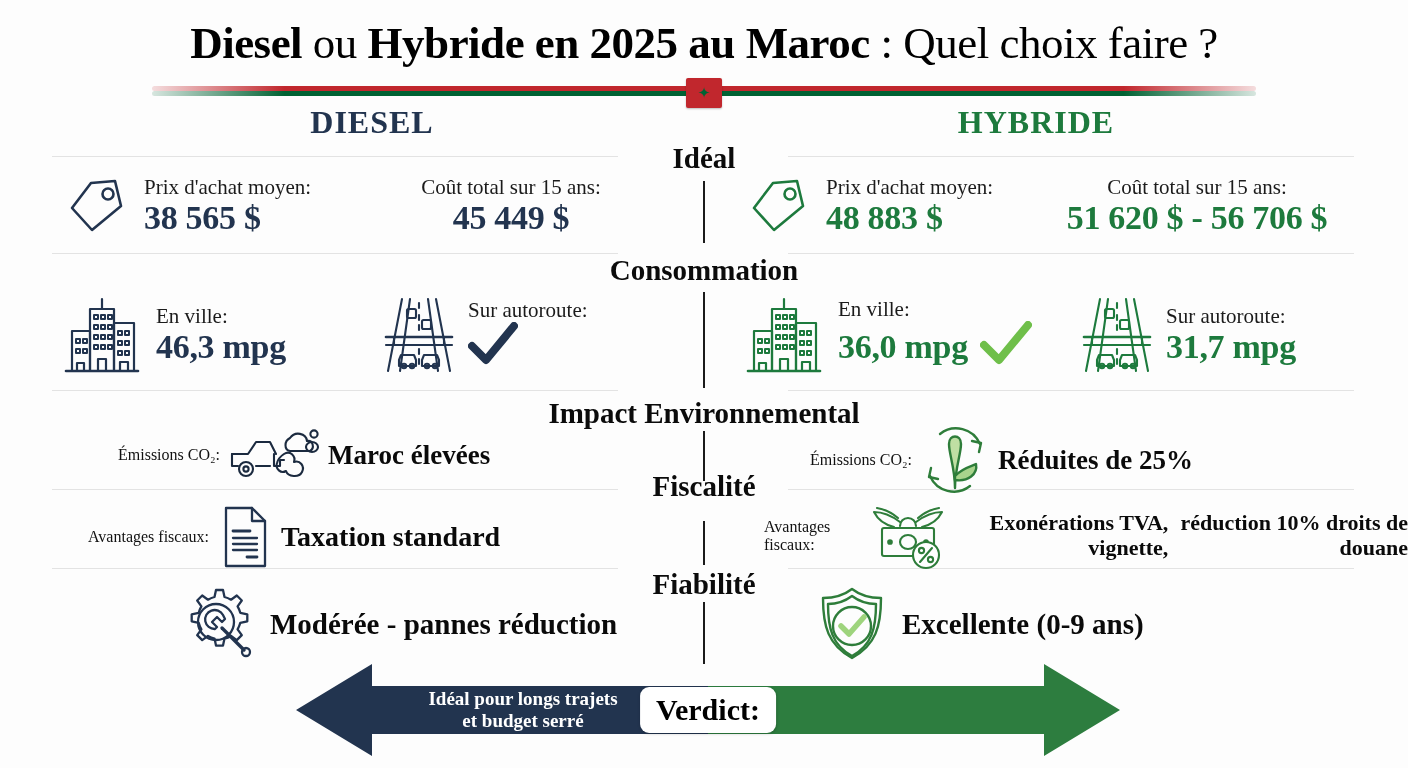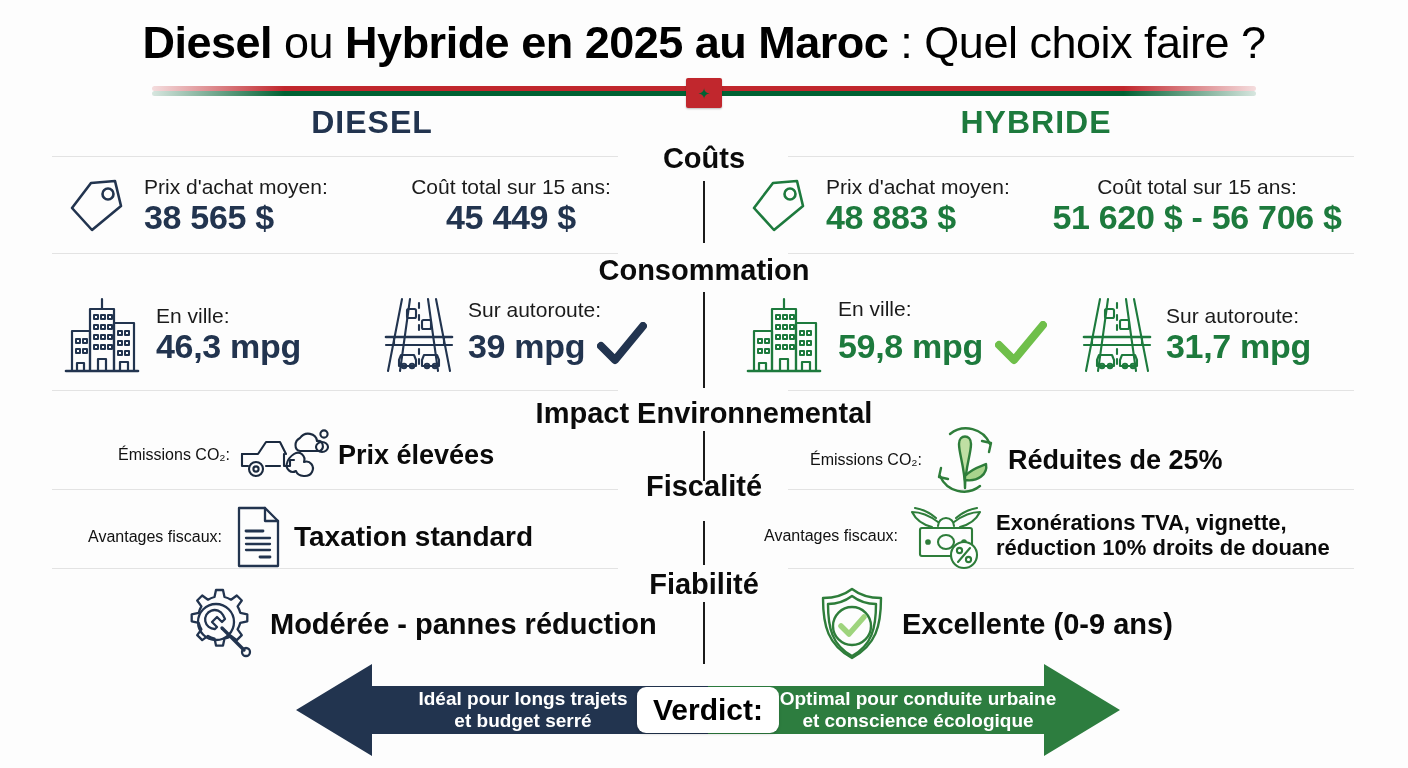--- a/index.html
+++ b/index.html
@@ -6,20 +6,21 @@
   html, body {
     width: 1408px; height: 768px;
     background: #fdfdfd;
     font-family: "Liberation Sans", sans-serif;
     overflow: hidden;
   }
   #page {
     position: relative;
     width: 1408px; height: 552px;
     background: #fdfdfd;
+    font-family: Liberation Serif, serif;
   }
 
   
   .title-wrap {
     position: absolute; left: 0; top: 16px; width: 1408px;
     text-align: center;
   }
   .title {
     font-size: 45px;
     color: #000;
@@ -139,21 +140,21 @@
     <div class="stripe-red"></div>
     <div class="stripe-green"></div>
     <div class="flag-badge">
       <span class="star">✦</span>
     </div>
   </div>
 
   <div class="col-header" id="hdr-diesel">DIESEL</div>
   <div class="col-header" id="hdr-hybride">HYBRIDE</div>
 
-  <div class="section-title" id="st-couts">Coûts</div>
+  <div class="section-title" id="st-couts">Idéal</div>
   <div class="section-title" id="st-env">Impact Environnemental</div>
   <div class="section-title" id="st-conso">Consommation</div>
   <div class="section-title" id="st-fiscal">Fiscalité</div>
   <div class="section-title" id="st-fiab">Fiabilité</div>
 
   <div class="vdiv" id="vd1"></div>
   <div class="vdiv" id="vd2"></div>
   <div class="vdiv" id="vd3"></div>
   <div class="vdiv" id="vd4"></div>
   <div class="vdiv" id="vd5"></div>
@@ -280,21 +281,20 @@
             <circle cx="32" cy="73" r="2.2"></circle>
           <path d="M44 62 h13 l2 5 v6 h-17 v-6 z"></path>
           <circle cx="47" cy="73" r="2.2"></circle>
             <circle cx="55" cy="73" r="2.2"></circle>
         </g>
       </svg>
     </span>
     <span class="kv">
       <span class="label">Sur autoroute:</span>
       <span style="display:flex; align-items:center; gap:12px;">
-        <span class="value navy">39 mpg</span>
         <span>
           <svg width="50" height="46" viewBox="0 0 50 46">
             <path d="M4 24 L18 38 L46 4" fill="none" stroke="#22344f" stroke-width="8" stroke-linecap="round" stroke-linejoin="round"></path>
           </svg>
         </span>
       </span>
     </span>
   </div>
 
   <div class="cell" style="left:742px; top:293px; gap:12px;">
@@ -332,21 +332,21 @@
           </g>
           <path d="M38 78 v-12 h8 v12"></path>
           <path d="M60 78 v-9 h8 v9"></path>
           <path d="M17 78 v-8 h7 v8"></path>
         </g>
       </svg>
     </span>
     <span class="kv">
       <span class="label">En ville:</span>
       <span style="display:flex; align-items:center; gap:12px;">
-        <span class="value green">59,8 mpg</span>
+        <span class="value green">36,0 mpg</span>
         <span>
           <svg width="52" height="48" viewBox="0 0 52 48">
             <path d="M4 24 L19 39 L48 4" fill="none" stroke="#6fbf4a" stroke-width="8" stroke-linecap="round" stroke-linejoin="round"></path>
           </svg>
         </span>
       </span>
     </span>
   </div>
 
   <div class="cell" style="left:1078px; top:293px; gap:10px;">
@@ -392,21 +392,21 @@
           <circle cx="20" cy="45" r="7"></circle>
             <circle cx="20" cy="45" r="2.6"></circle>
           <path d="M48 30 v12 h6 v-6 h4"></path>
           <path d="M58 30 c6 -4 12 2 10 8 c6 -2 11 4 8 10 c-3 6 -14 5 -16 -1 c-5 3 -11 -2 -9 -8 c1 -4 4 -7 7 -9 z"></path>
           <path d="M64 14 c5 -7 16 -5 17 3 c6 -1 8 7 3 10 l-20 0 c-6 -1 -6 -10 0 -13 z"></path>
           <ellipse cx="86" cy="23" rx="6" ry="5"></ellipse>
           <circle cx="88" cy="10" r="3.6"></circle>
         </g>
       </svg>
     </span>
-    <span class="inline-value" style="font-size:27px;">Prix élevées</span>
+    <span class="inline-value" style="font-size:27px;">Maroc élevées</span>
   </div>
 
   <div class="cell" style="left:810px; top:424px; gap:6px;">
     <span class="inline-label">Émissions CO₂:</span>
     <span class="icon-box">
       <svg width="74" height="72" viewBox="0 0 74 72">
         <g fill="none" stroke="#2e7d3a" stroke-width="2.4" stroke-linejoin="round" stroke-linecap="round">
           <path d="M22 10 A26 26 0 0 1 62 20"></path>
           <path d="M54 17 L63 19 L61 28"></path>
           <path d="M52 62 A26 26 0 0 1 12 52"></path>
@@ -451,21 +451,21 @@
           <ellipse cx="40" cy="42" rx="8" ry="7"></ellipse>
           <circle cx="22" cy="42" r="1.8" fill="#2e7d3a"></circle>
           <circle cx="58" cy="42" r="1.8" fill="#2e7d3a"></circle>
           <circle cx="58" cy="55" r="13" fill="#ffffff"></circle>
           <line x1="52" y1="62" x2="64" y2="48"></line>
           <circle cx="53.5" cy="50.5" r="2.6"></circle>
           <circle cx="62.5" cy="59.5" r="2.6"></circle>
         </g>
       </svg>
     </span>
-    <span style="display:flex; flex-direction:column; line-height:1.12;">
+    <span style="display:flex; flex-direction:row; line-height:1.12;text-align:right;">
       <span class="inline-value" style="font-size:22px;">Exonérations TVA, vignette,</span>
       <span class="inline-value" style="font-size:22px;">réduction 10% droits de douane</span>
     </span>
   </div>
 
   <div class="cell" style="left:178px; top:584px; gap:12px;">
     <span class="icon-box">
       <svg width="80" height="80" viewBox="0 0 80 80">
         <g fill="none" stroke="#22344f" stroke-width="2.3" stroke-linejoin="round" stroke-linecap="round">
           <path d="M38 6 l7 0 l1.5 7 a26 26 0 0 1 6.5 2.7 l5.8 -4.2 l5 5 l-4.2 5.8 a26 26 0 0 1 2.7 6.5 l7 1.5 l0 7 l-7 1.5 a26 26 0 0 1 -2.7 6.5 l4.2 5.8 l-5 5 l-5.8 -4.2 a26 26 0 0 1 -6.5 2.7 l-1.5 7 l-7 0 l-1.5 -7 a26 26 0 0 1 -6.5 -2.7 l-5.8 4.2 l-5 -5 l4.2 -5.8 a26 26 0 0 1 -2.7 -6.5 l-7 -1.5 l0 -7 l7 -1.5 a26 26 0 0 1 2.7 -6.5 l-4.2 -5.8 l5 -5 l5.8 4.2 a26 26 0 0 1 6.5 -2.7 z"></path>
@@ -495,20 +495,16 @@
 
   <div id="verdict-bar">
     <svg width="824" height="100" viewBox="0 0 824 100" style="position:absolute;left:0;top:0;">
       <polygon points="0,50 76,4 76,26 412,26 412,74 76,74 76,96" fill="#22344f"></polygon>
       <polygon points="824,50 748,4 748,26 412,26 412,74 748,74 748,96" fill="#2d7d3f"></polygon>
     </svg>
     <div id="verdict-left-text">
       <div>Idéal pour longs trajets</div>
       <div>et budget serré</div>
     </div>
-    <div id="verdict-right-text">
-      <div>Optimal pour conduite urbaine</div>
-      <div>et conscience écologique</div>
-    </div>
     <div id="verdict-chip">Verdict:</div>
   </div>
 
 </div>
 
 </body></html>

